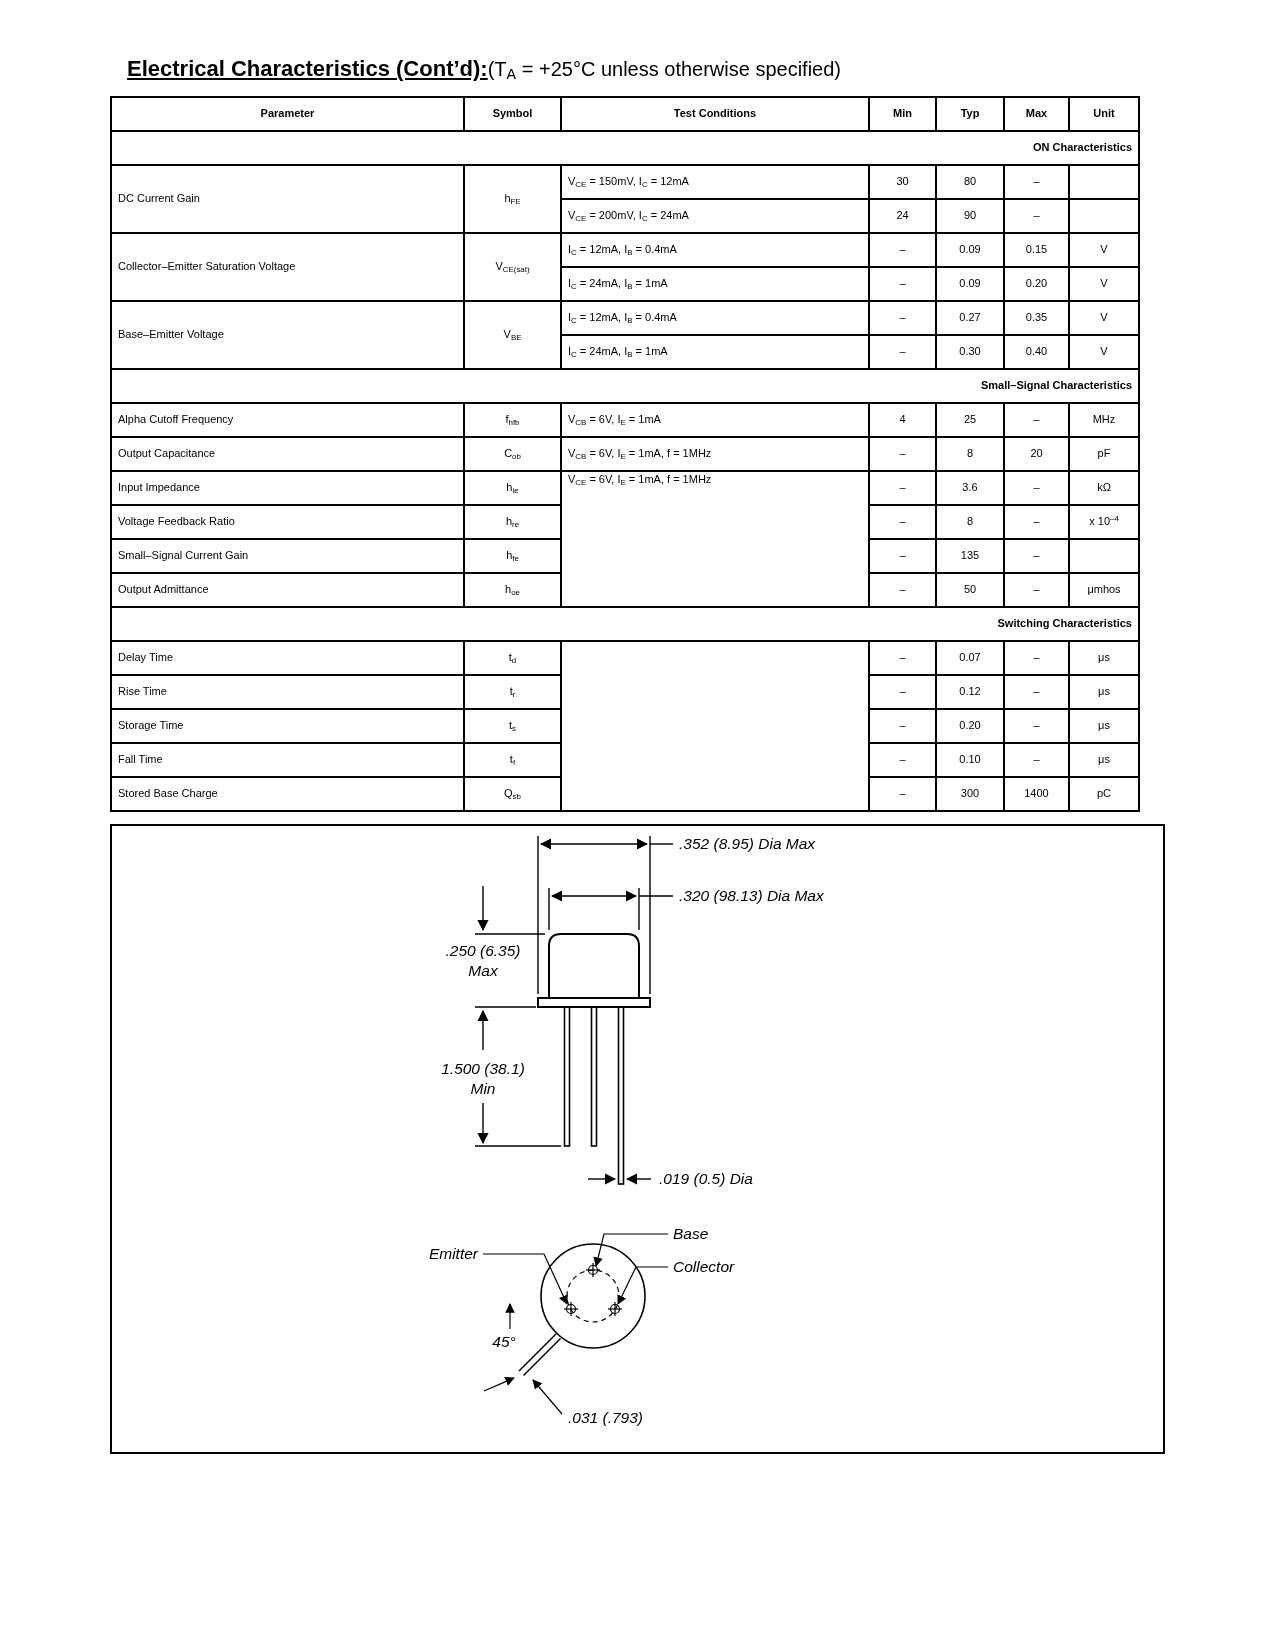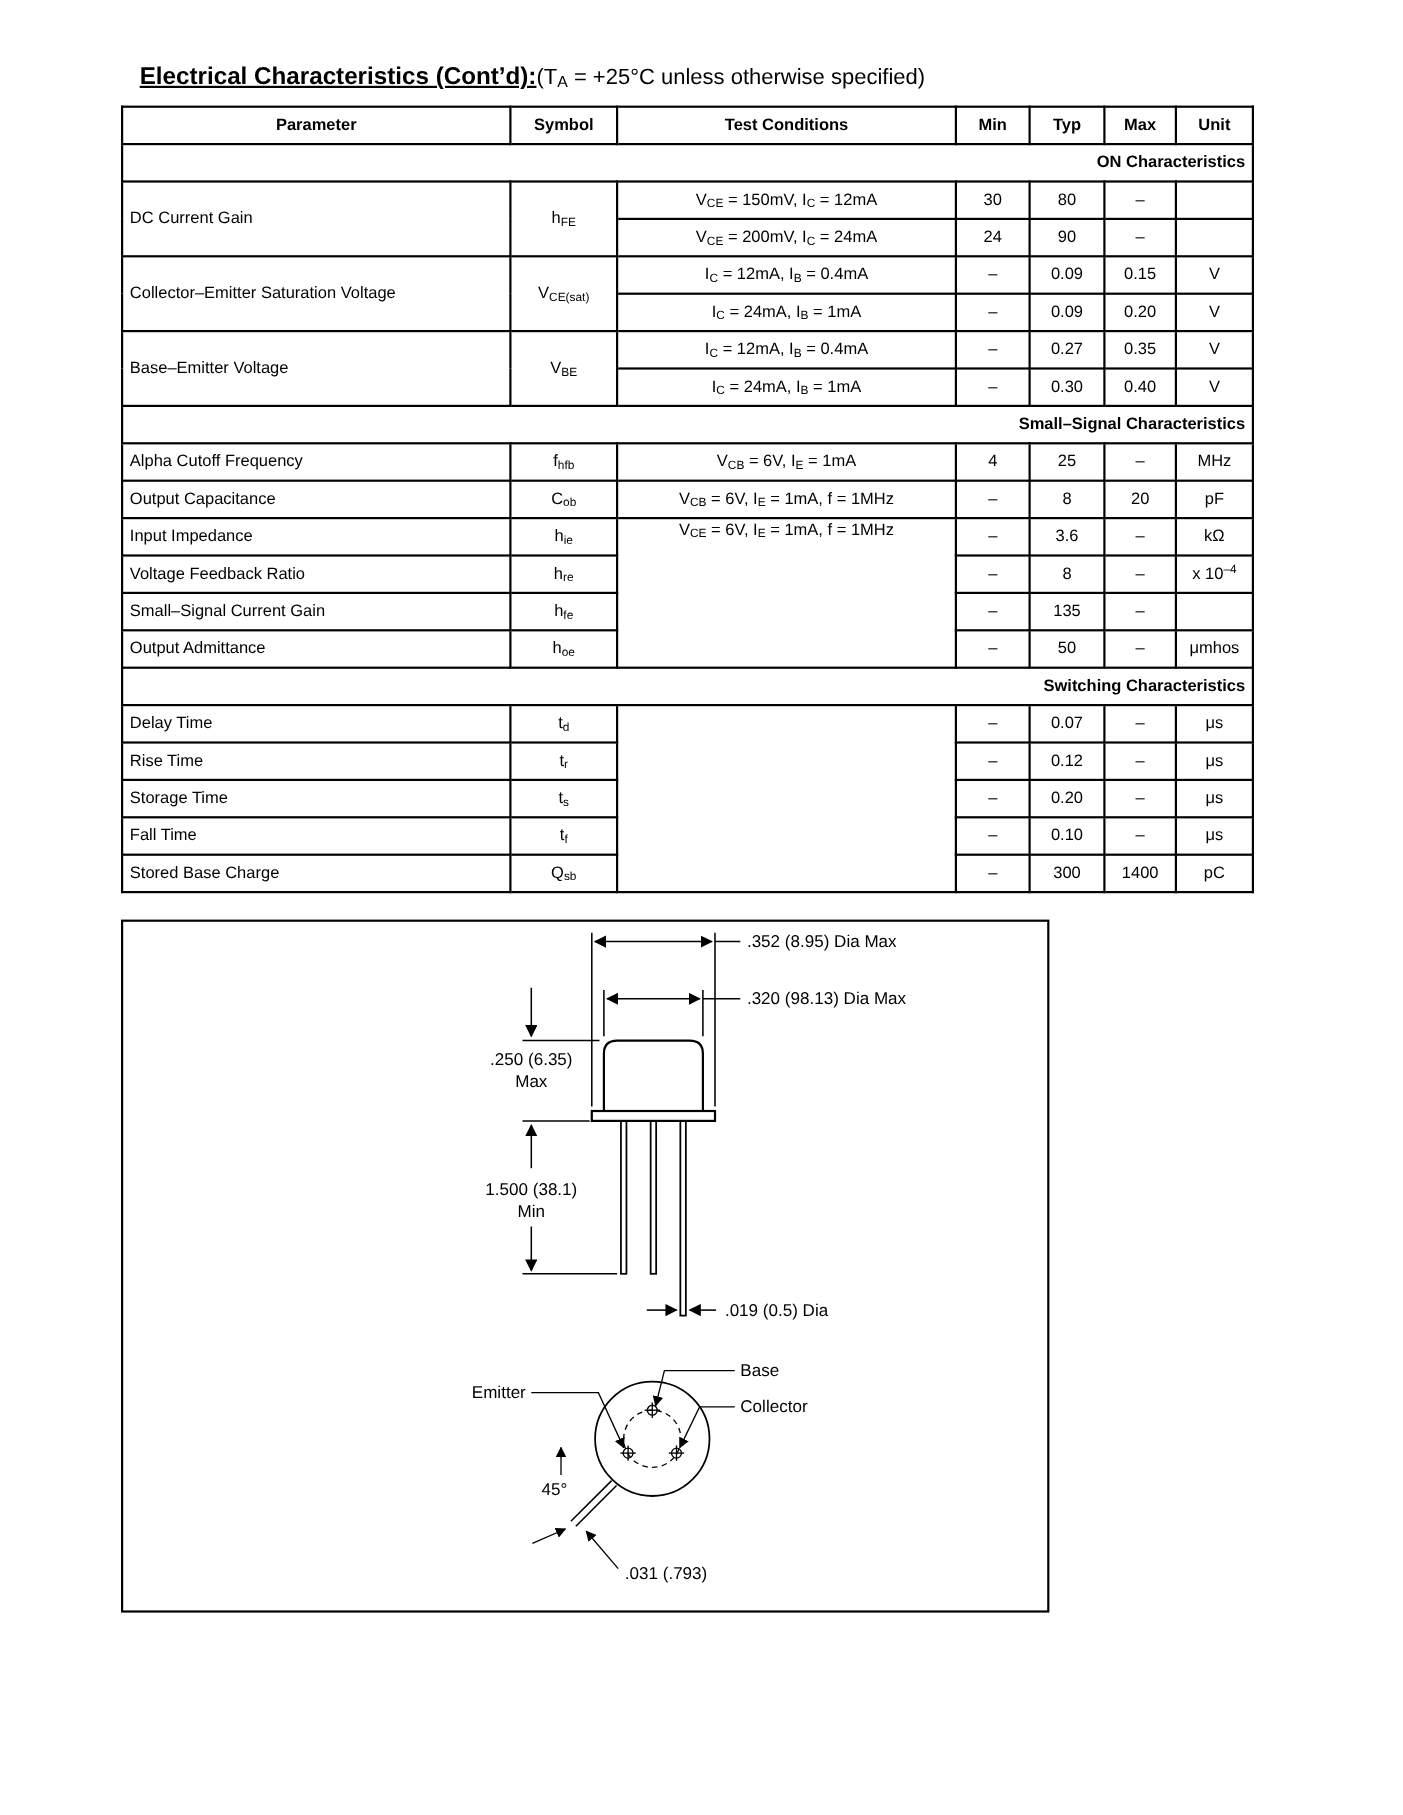--- a/index.html
+++ b/index.html
@@ -18,42 +18,43 @@
   }
   .doc-note { font-size:20px; margin-left:0; }
   sub { font-size:0.72em; vertical-align:-0.22em; line-height:0; }
   sup { font-size:0.72em; vertical-align:0.45em; line-height:0; }
 
   
   table.ec {
     border-collapse:collapse;
     width:1028px;
     table-layout:fixed;
-    font-size:15px;
+    font-size:11px;
   }
   table.ec th, table.ec td {
     border:2px solid #000;
     height:34px;
     padding:1px 6px;
     line-height:1.2;
     vertical-align:middle;
     overflow:hidden;
   }
   table.ec th { font-weight:bold; text-align:center; }
   td.section { font-weight:bold; text-align:right; padding-left:8px; }
   td.param { text-align:left; padding-left:8px;margin-top:12px; }
   td.sym  { text-align:center; }
-  td.cond { text-align:center; padding-left:8px; }
+  td.cond { text-align:left; padding-left:8px; }
   td.num  { text-align:center; }
 
   
   .figure-box {
-    margin-top:24px;
-    width:844px; height:630px;
+    margin-top:12px;
+    width:1055px; height:630px;
     border:2px solid #000;
+    font-style:italic;
   }
   svg text {
     font-family:"Liberation Sans", sans-serif;
     font-size:15.5px;
     fill:#000; stroke:none;
   }
 </style>
 </head>
 <body>
 

